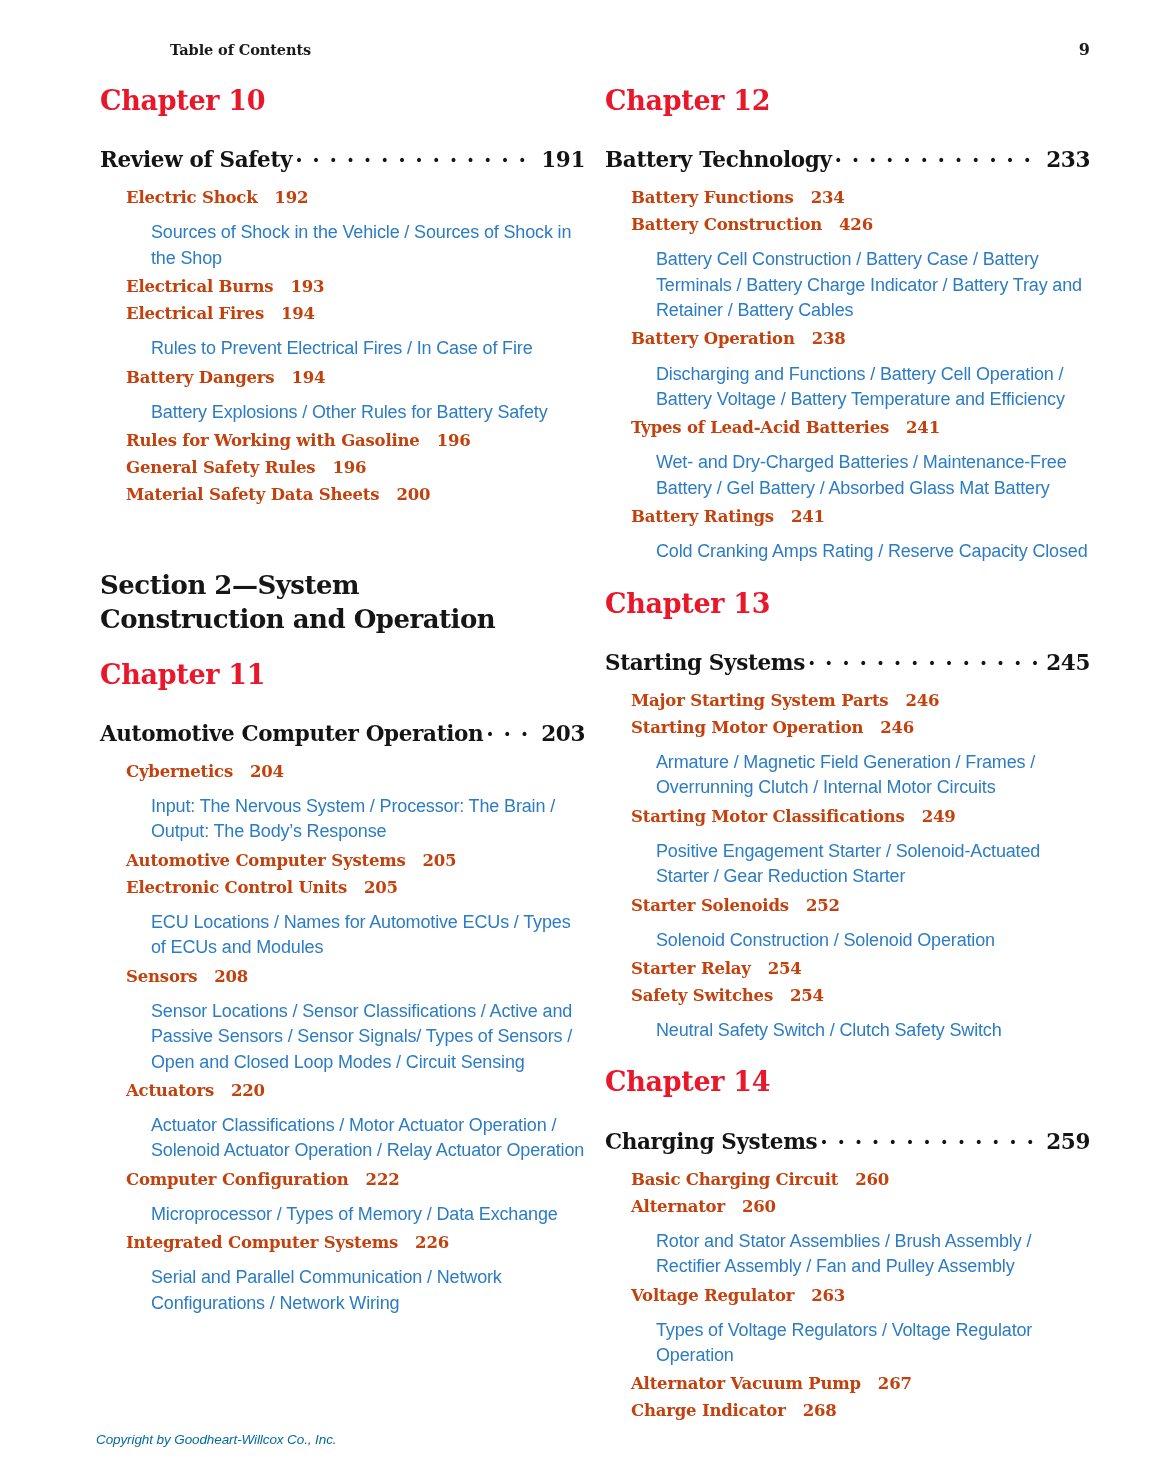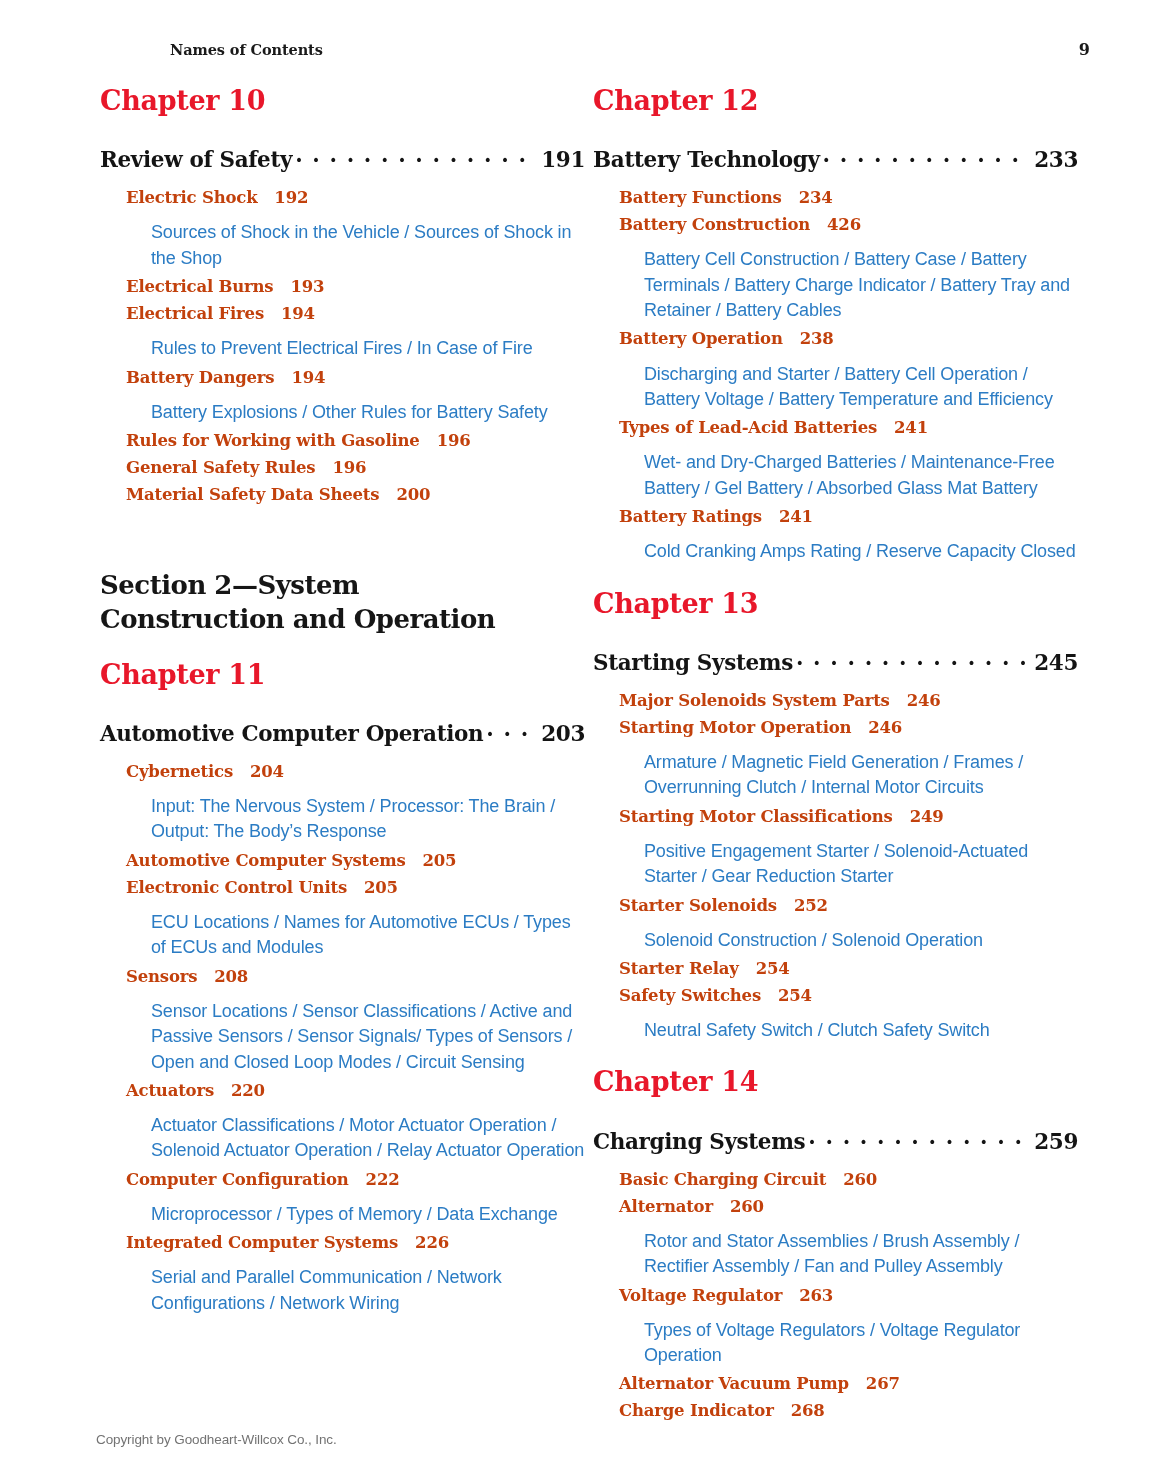--- a/index.html
+++ b/index.html
@@ -48,21 +48,21 @@
     color: #1a1a1a;
   }
 
   
   .columns {
     position: absolute;
     left: 100px;
     top: 86px;
     width: 990px;
     display: flex;
-    gap: 8px;
+    gap: 20px;
   }
   .col {
     width: 485px;
     flex: 0 0 485px;
   }
 
   
   .chapter-head {
     font-family: "DejaVu Serif", serif;
     font-weight: bold;
@@ -142,31 +142,32 @@
     max-width: 438px;
   }
 
   
   .footer {
     position: absolute;
     left: 96px;
     top: 1432px;
     font-family: "Liberation Sans", sans-serif;
     font-size: 13.5px;
-    color: #737373;
+    color: #0369a1;
     letter-spacing: -0.1px;
+    font-style: italic;
   }
 </style>
 </head>
 <body>
 
 <div class="page">
 
   <div class="runhead">
-    <div class="runhead-title">Names of Contents</div>
+    <div class="runhead-title">Table of Contents</div>
     <div class="runhead-folio">9</div>
   </div>
 
   <div class="columns">
     <div class="col" id="col-left">
         <h2 class="chapter-head">Chapter 10</h2>
         <div class="title-line">
           <span class="tl-name">Review of Safety</span>
           <span class="tl-dots"></span>
           <span class="tl-page">191</span>
@@ -206,32 +207,32 @@
         <h2 class="chapter-head">Chapter 12</h2>
         <div class="title-line">
           <span class="tl-name">Battery Technology</span>
           <span class="tl-dots"></span>
           <span class="tl-page">233</span>
         </div>
         <div class="entry1"><span>Battery Functions</span><span class="e1-page">234</span></div>
         <div class="entry1"><span>Battery Construction</span><span class="e1-page">426</span></div>
         <div class="entry2">Battery Cell Construction / Battery Case / Battery Terminals / Battery Charge Indicator / Battery Tray and Retainer / Battery Cables</div>
         <div class="entry1"><span>Battery Operation</span><span class="e1-page">238</span></div>
-        <div class="entry2">Discharging and Starter / Battery Cell Operation / Battery Voltage / Battery Temperature and Efficiency</div>
+        <div class="entry2">Discharging and Functions / Battery Cell Operation / Battery Voltage / Battery Temperature and Efficiency</div>
         <div class="entry1"><span>Types of Lead-Acid Batteries</span><span class="e1-page">241</span></div>
         <div class="entry2">Wet- and Dry-Charged Batteries / Maintenance-Free Battery / Gel Battery / Absorbed Glass Mat Battery</div>
         <div class="entry1"><span>Battery Ratings</span><span class="e1-page">241</span></div>
         <div class="entry2">Cold Cranking Amps Rating / Reserve Capacity Closed</div>
         <h2 class="chapter-head subsequent">Chapter 13</h2>
         <div class="title-line">
           <span class="tl-name">Starting Systems</span>
           <span class="tl-dots"></span>
           <span class="tl-page">245</span>
         </div>
-        <div class="entry1"><span>Major Solenoids System Parts</span><span class="e1-page">246</span></div>
+        <div class="entry1"><span>Major Starting System Parts</span><span class="e1-page">246</span></div>
         <div class="entry1"><span>Starting Motor Operation</span><span class="e1-page">246</span></div>
         <div class="entry2">Armature / Magnetic Field Generation / Frames / Overrunning Clutch / Internal Motor Circuits</div>
         <div class="entry1"><span>Starting Motor Classifications</span><span class="e1-page">249</span></div>
         <div class="entry2">Positive Engagement Starter / Solenoid-Actuated Starter / Gear Reduction Starter</div>
         <div class="entry1"><span>Starter Solenoids</span><span class="e1-page">252</span></div>
         <div class="entry2">Solenoid Construction / Solenoid Operation</div>
         <div class="entry1"><span>Starter Relay</span><span class="e1-page">254</span></div>
         <div class="entry1"><span>Safety Switches</span><span class="e1-page">254</span></div>
         <div class="entry2">Neutral Safety Switch / Clutch Safety Switch</div>
         <h2 class="chapter-head subsequent">Chapter 14</h2>

